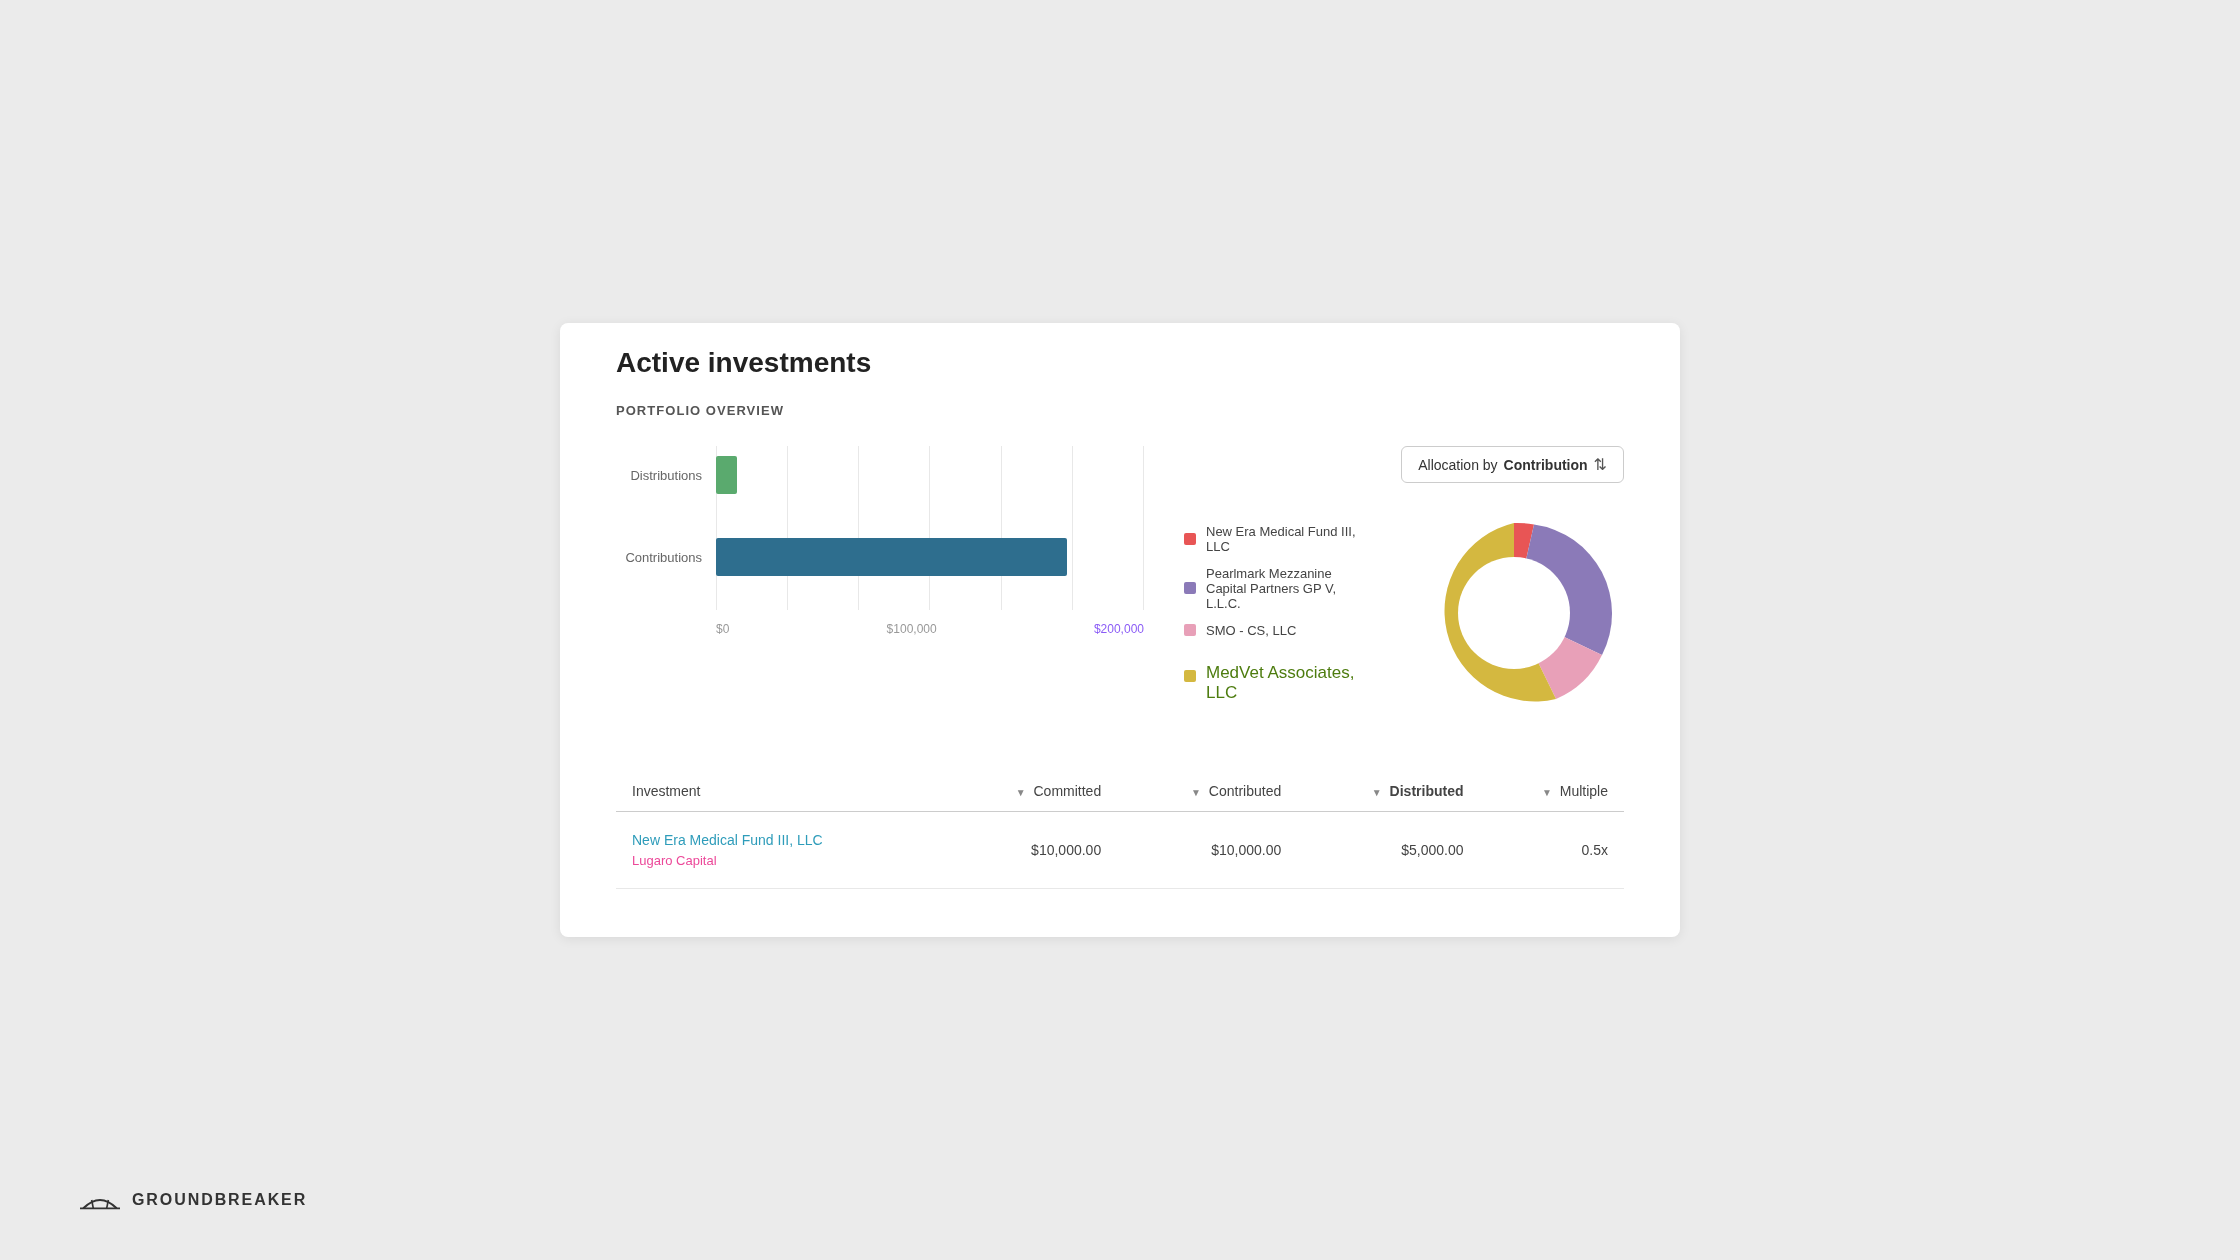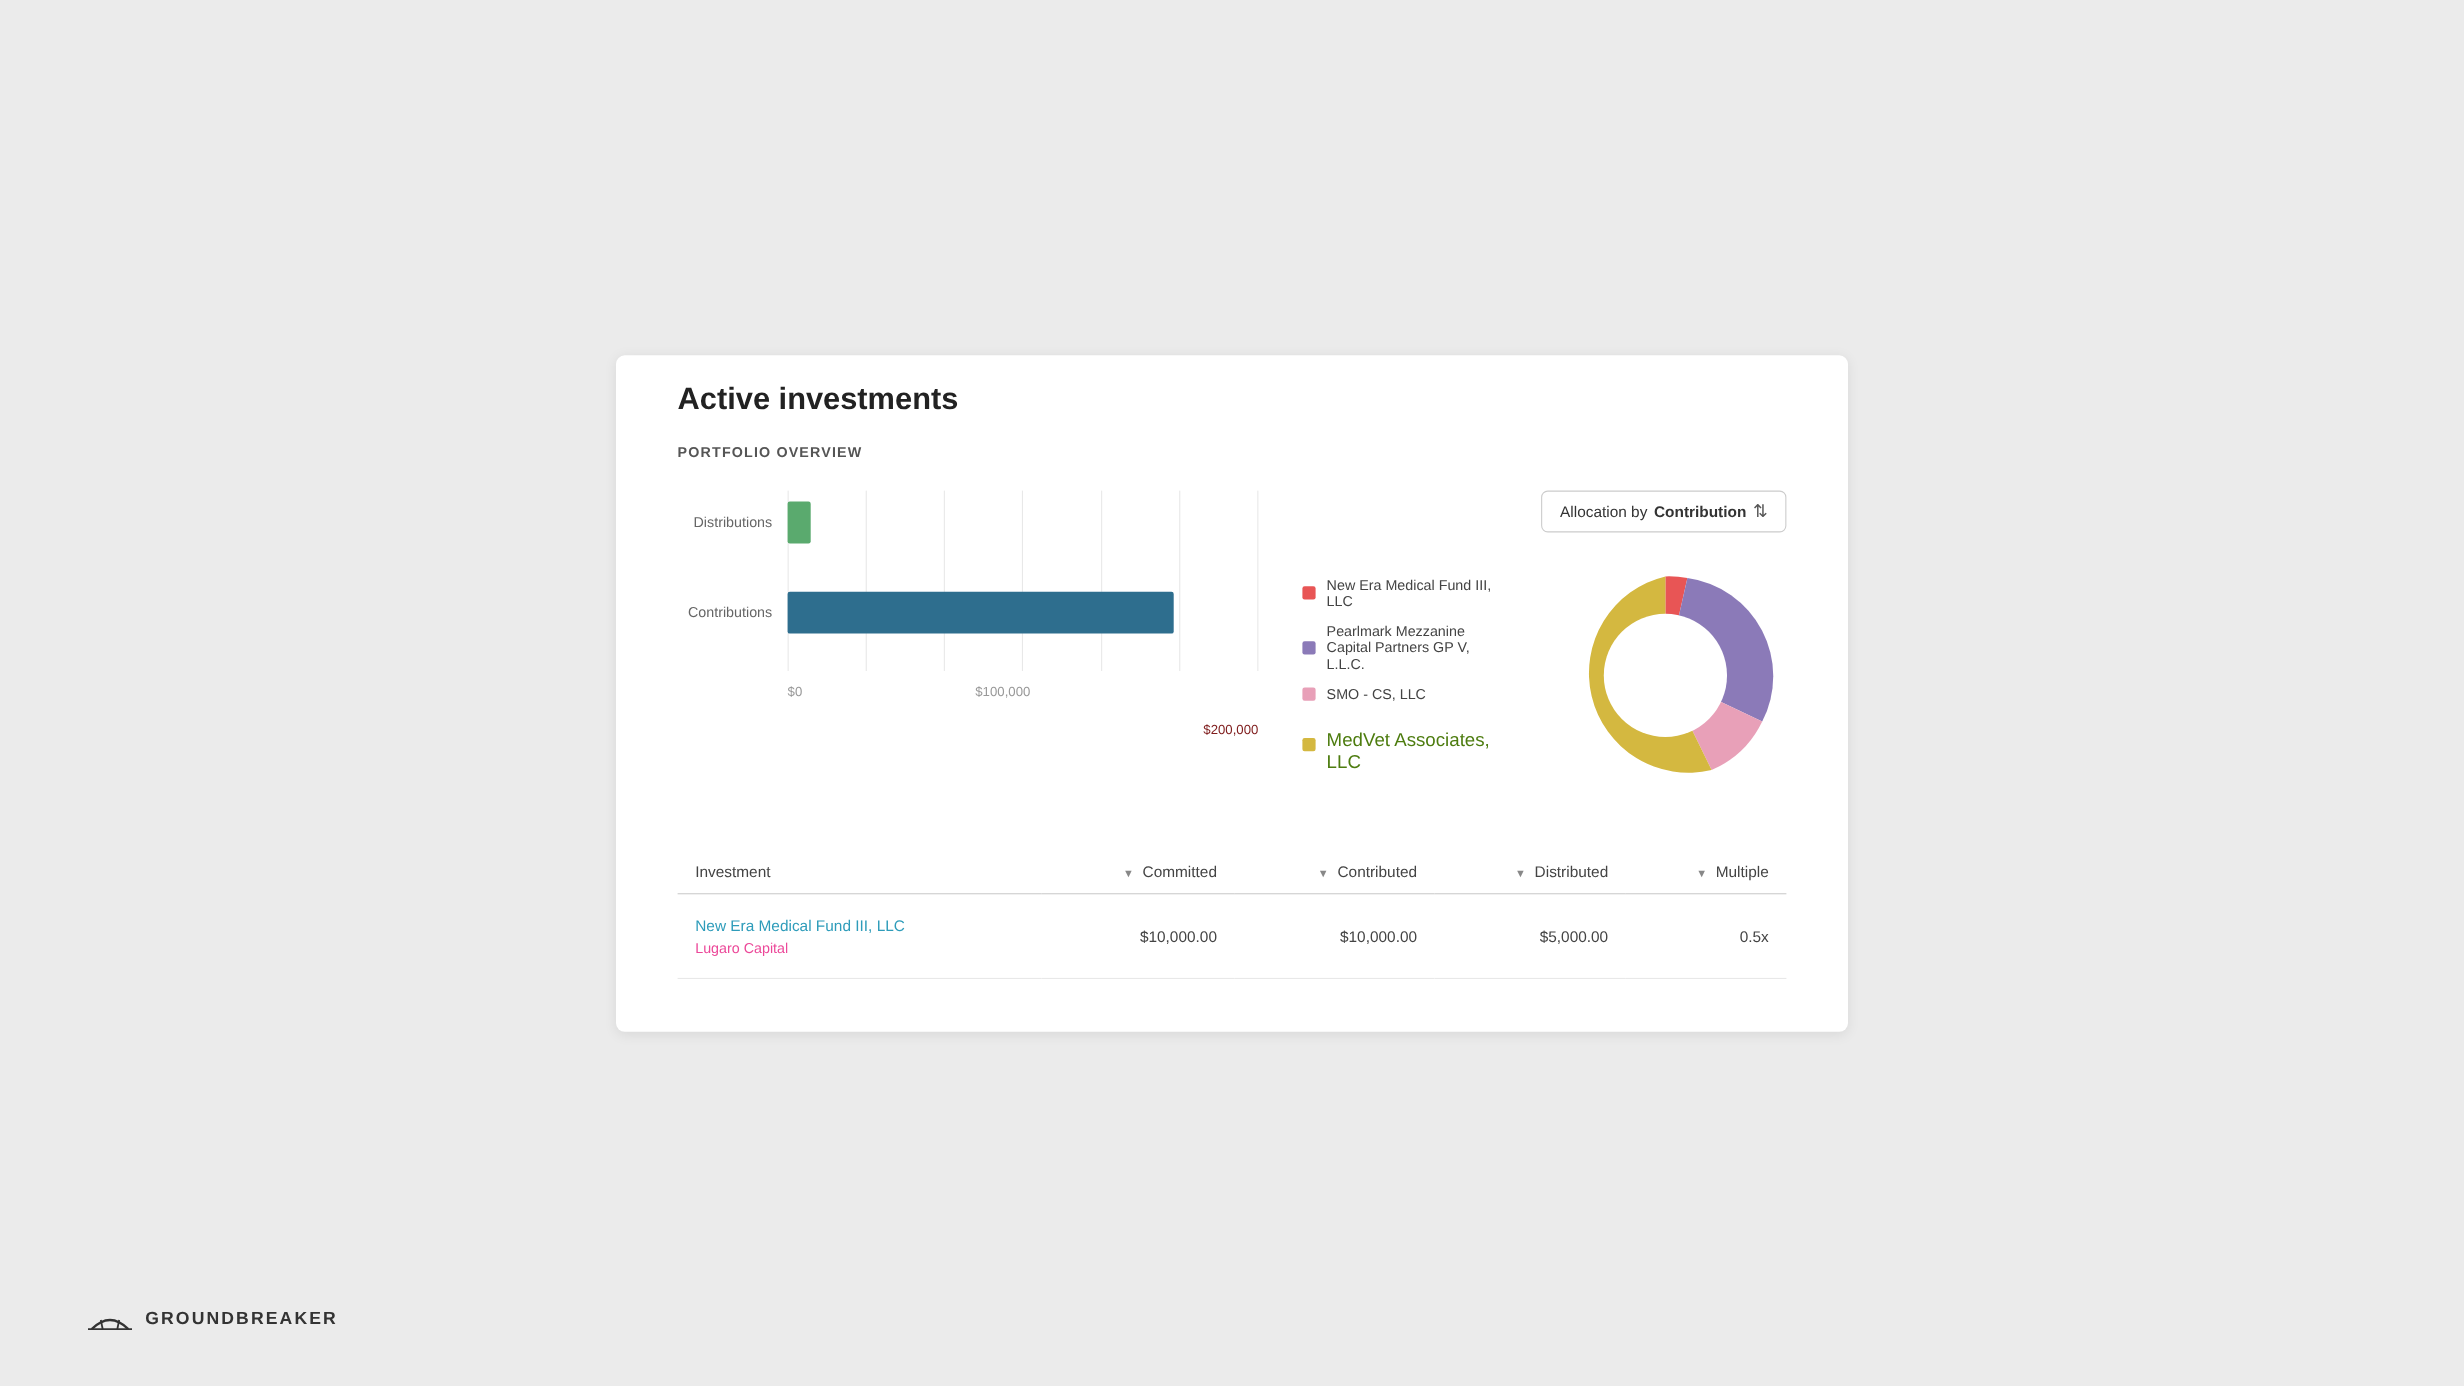--- a/index.html
+++ b/index.html
@@ -216,21 +216,21 @@
                 <div style="flex:1; position:relative;">
                   <div style="height:38px; background:#2e6e8e; border-radius:2px; width:82%;"></div>
                 </div>
               </div>
             </div>
           </div>
 
           <div style="display:flex; padding-left:100px; margin-top:12px; justify-content:space-between; padding-right:0;">
             <span style="font-size:12px; color:#999;">$0</span>
             <span style="font-size:12px; color:#999;">$100,000</span>
-            <span style="font-size:12px; color:#7f1d1d;margin-top:34px;">$200,000</span>
+            <span style="font-size:12px; color:#8b5cf6;">$200,000</span>
           </div>
         </div>
       </div>
 
       <div class="donut-section">
 
         <div class="allocation-dropdown" style="margin-bottom:20px; align-self:flex-end;">
           <span>Allocation by </span>
           <strong>Contribution</strong>
           <span style="font-size:16px; color:#555;">⇅</span>
@@ -280,21 +280,21 @@
             <span>Investment</span>
           </th>
           <th class="numeric" style="cursor:pointer;">
             <span class="sort-arrow">▼</span>
             <span>Committed</span>
           </th>
           <th class="numeric" style="cursor:pointer;">
             <span class="sort-arrow">▼</span>
             <span>Contributed</span>
           </th>
-          <th class="numeric" style="cursor:pointer;">
+          <th class="numeric" style="cursor:pointer;font-weight:bold;">
             <span class="sort-arrow">▼</span>
             <span>Distributed</span>
           </th>
           <th class="numeric" style="cursor:pointer;">
             <span class="sort-arrow">▼</span>
             <span>Multiple</span>
           </th>
         </tr>
       </thead>
       <tbody>

